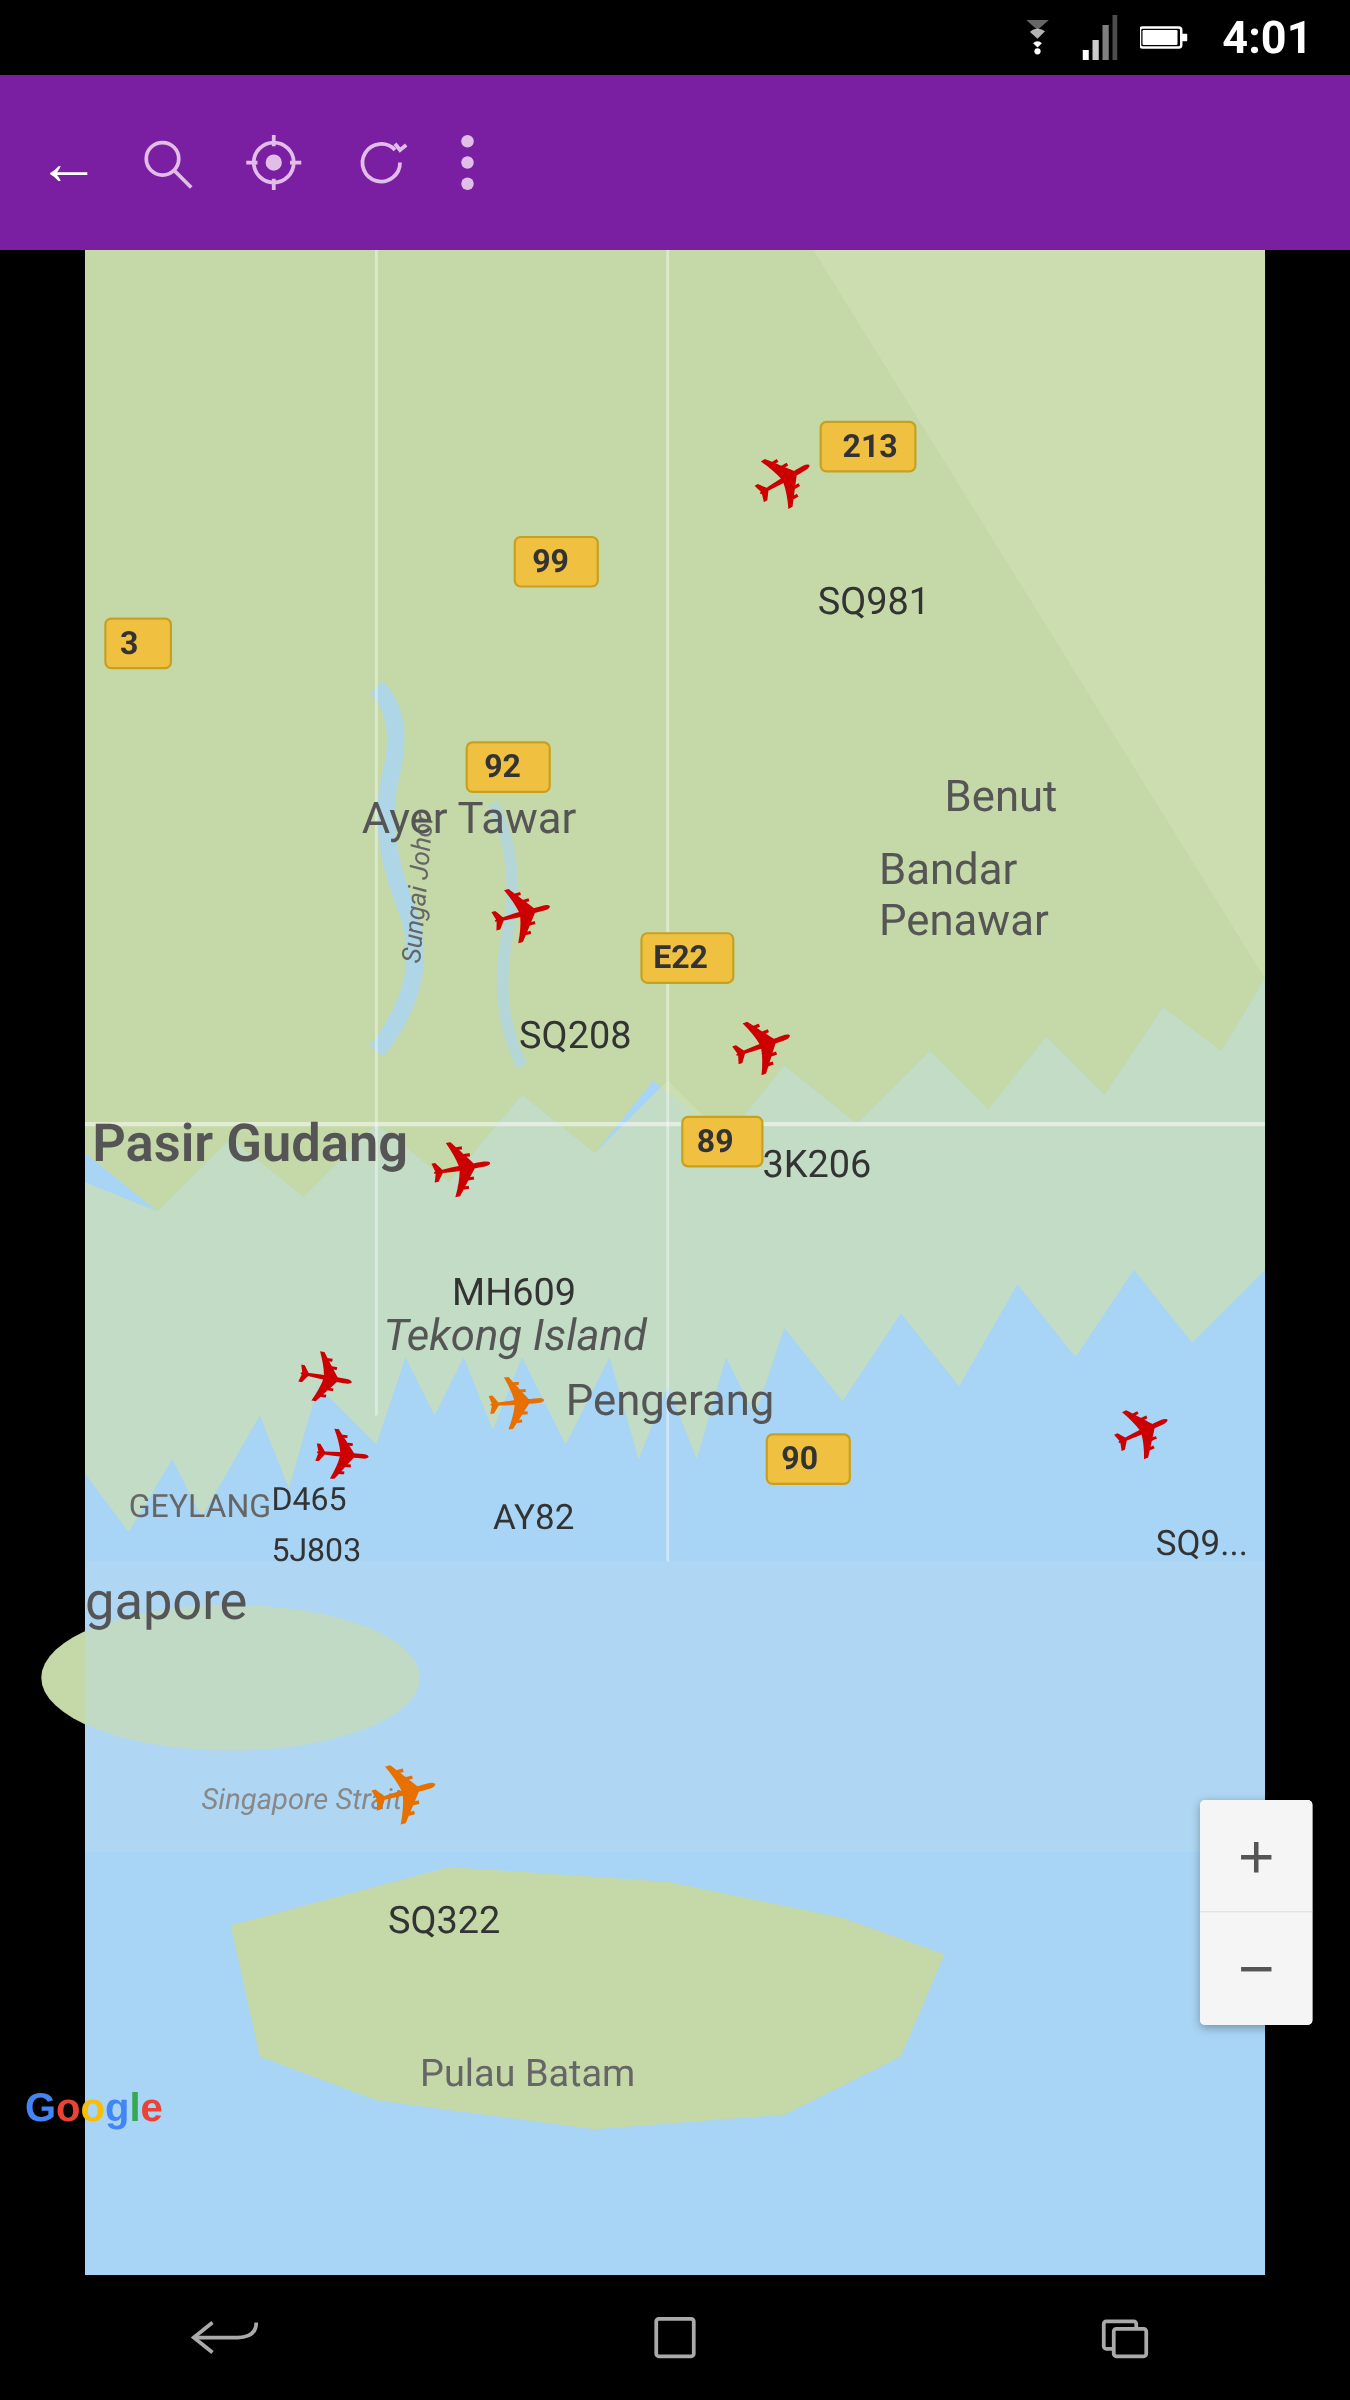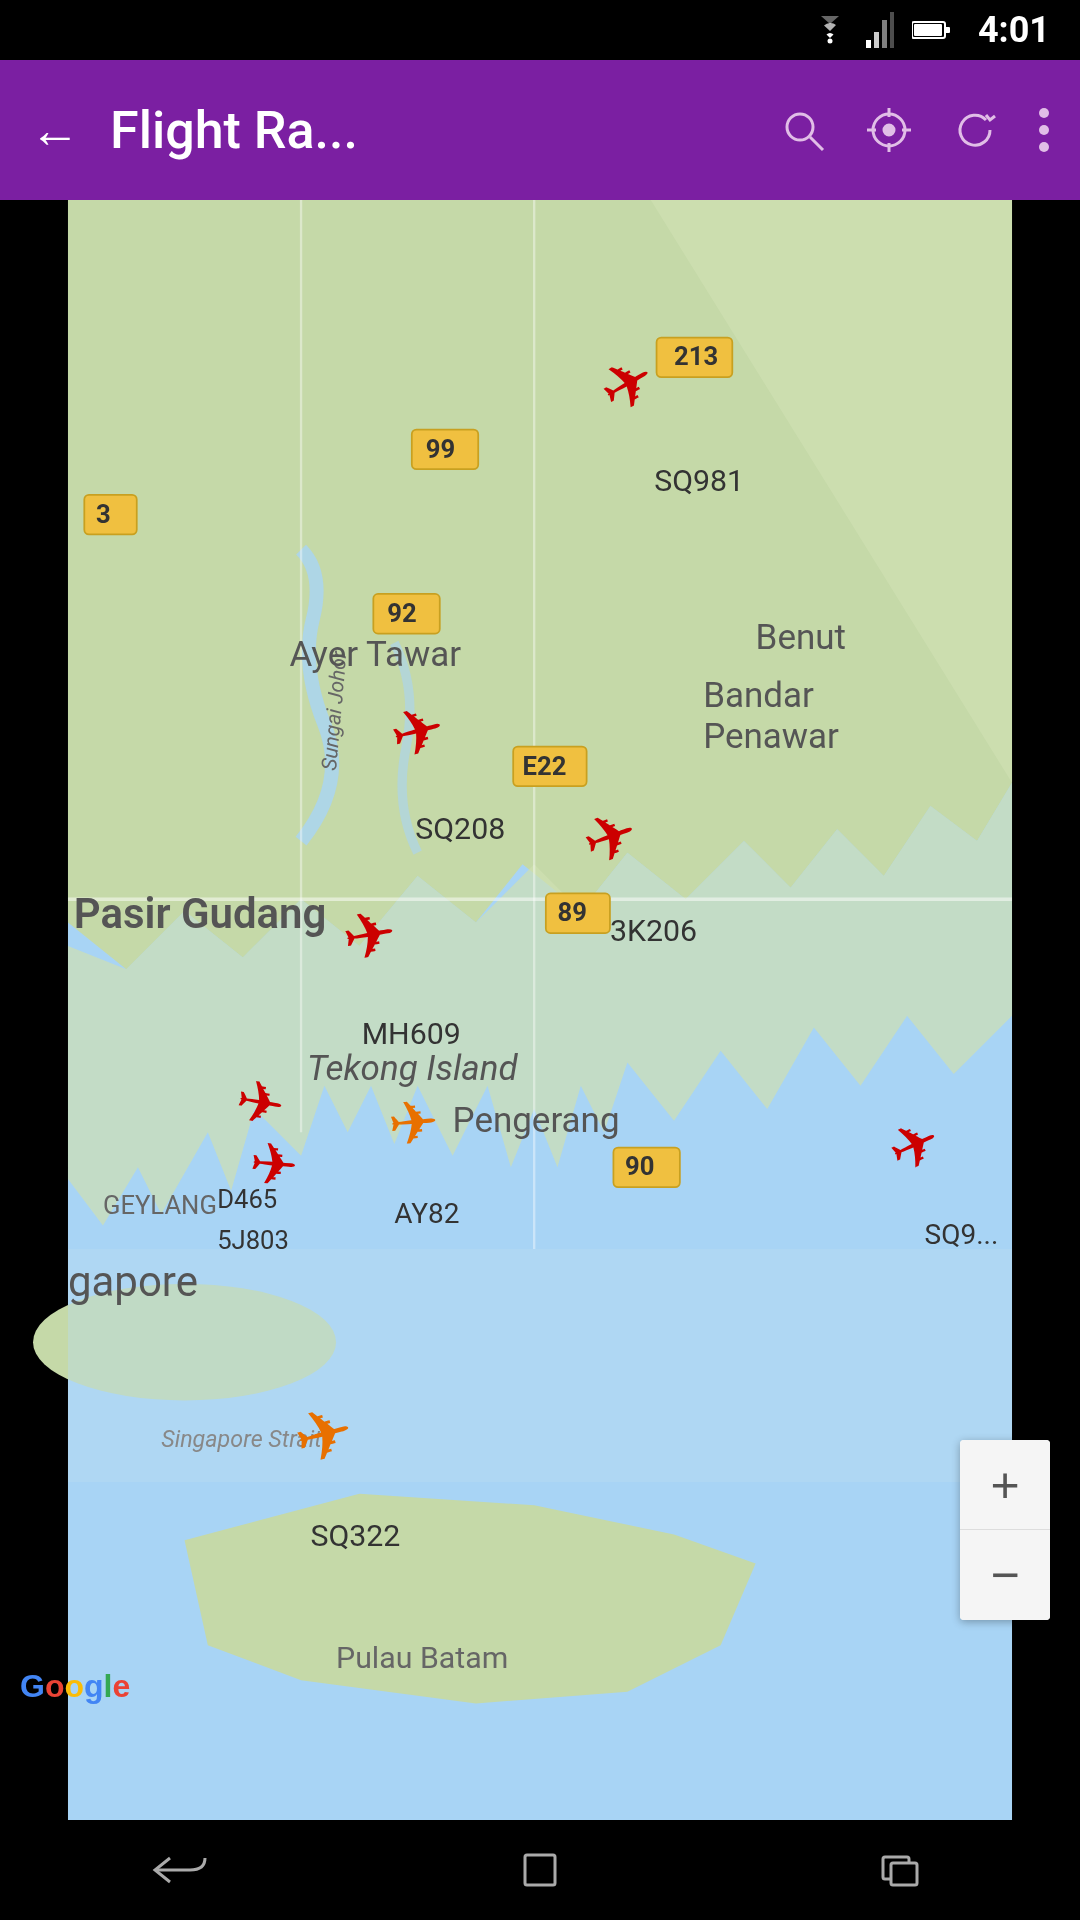--- a/index.html
+++ b/index.html
@@ -176,21 +176,20 @@
       <rect x="0" y="3" width="33" height="16" rx="2" ry="2" fill="none" stroke="white" stroke-width="2"></rect>
       <rect x="2" y="5" width="28" height="12" rx="1" fill="white"></rect>
       <rect x="33" y="8" width="5" height="6" rx="1"></rect>
     </svg>
     <span class="status-time">4:01</span>
   </div>
 </div>
 
 <div class="app-bar">
   <div class="app-bar-back">←</div>
-  <div class="app-bar-title">Flight Ra...</div>
   <div class="app-bar-icons">
     <span class="app-bar-icon">
       <svg width="46" height="46" viewBox="0 0 46 46" fill="none" stroke="#E1BEE7" stroke-width="3">
         <circle cx="20" cy="20" r="13"></circle>
         <line x1="30" y1="30" x2="43" y2="43"></line>
       </svg>
     </span>
     <span class="app-bar-icon">
       <svg width="46" height="46" viewBox="0 0 46 46" fill="none" stroke="#E1BEE7" stroke-width="3">
         <circle cx="23" cy="23" r="16"></circle>

